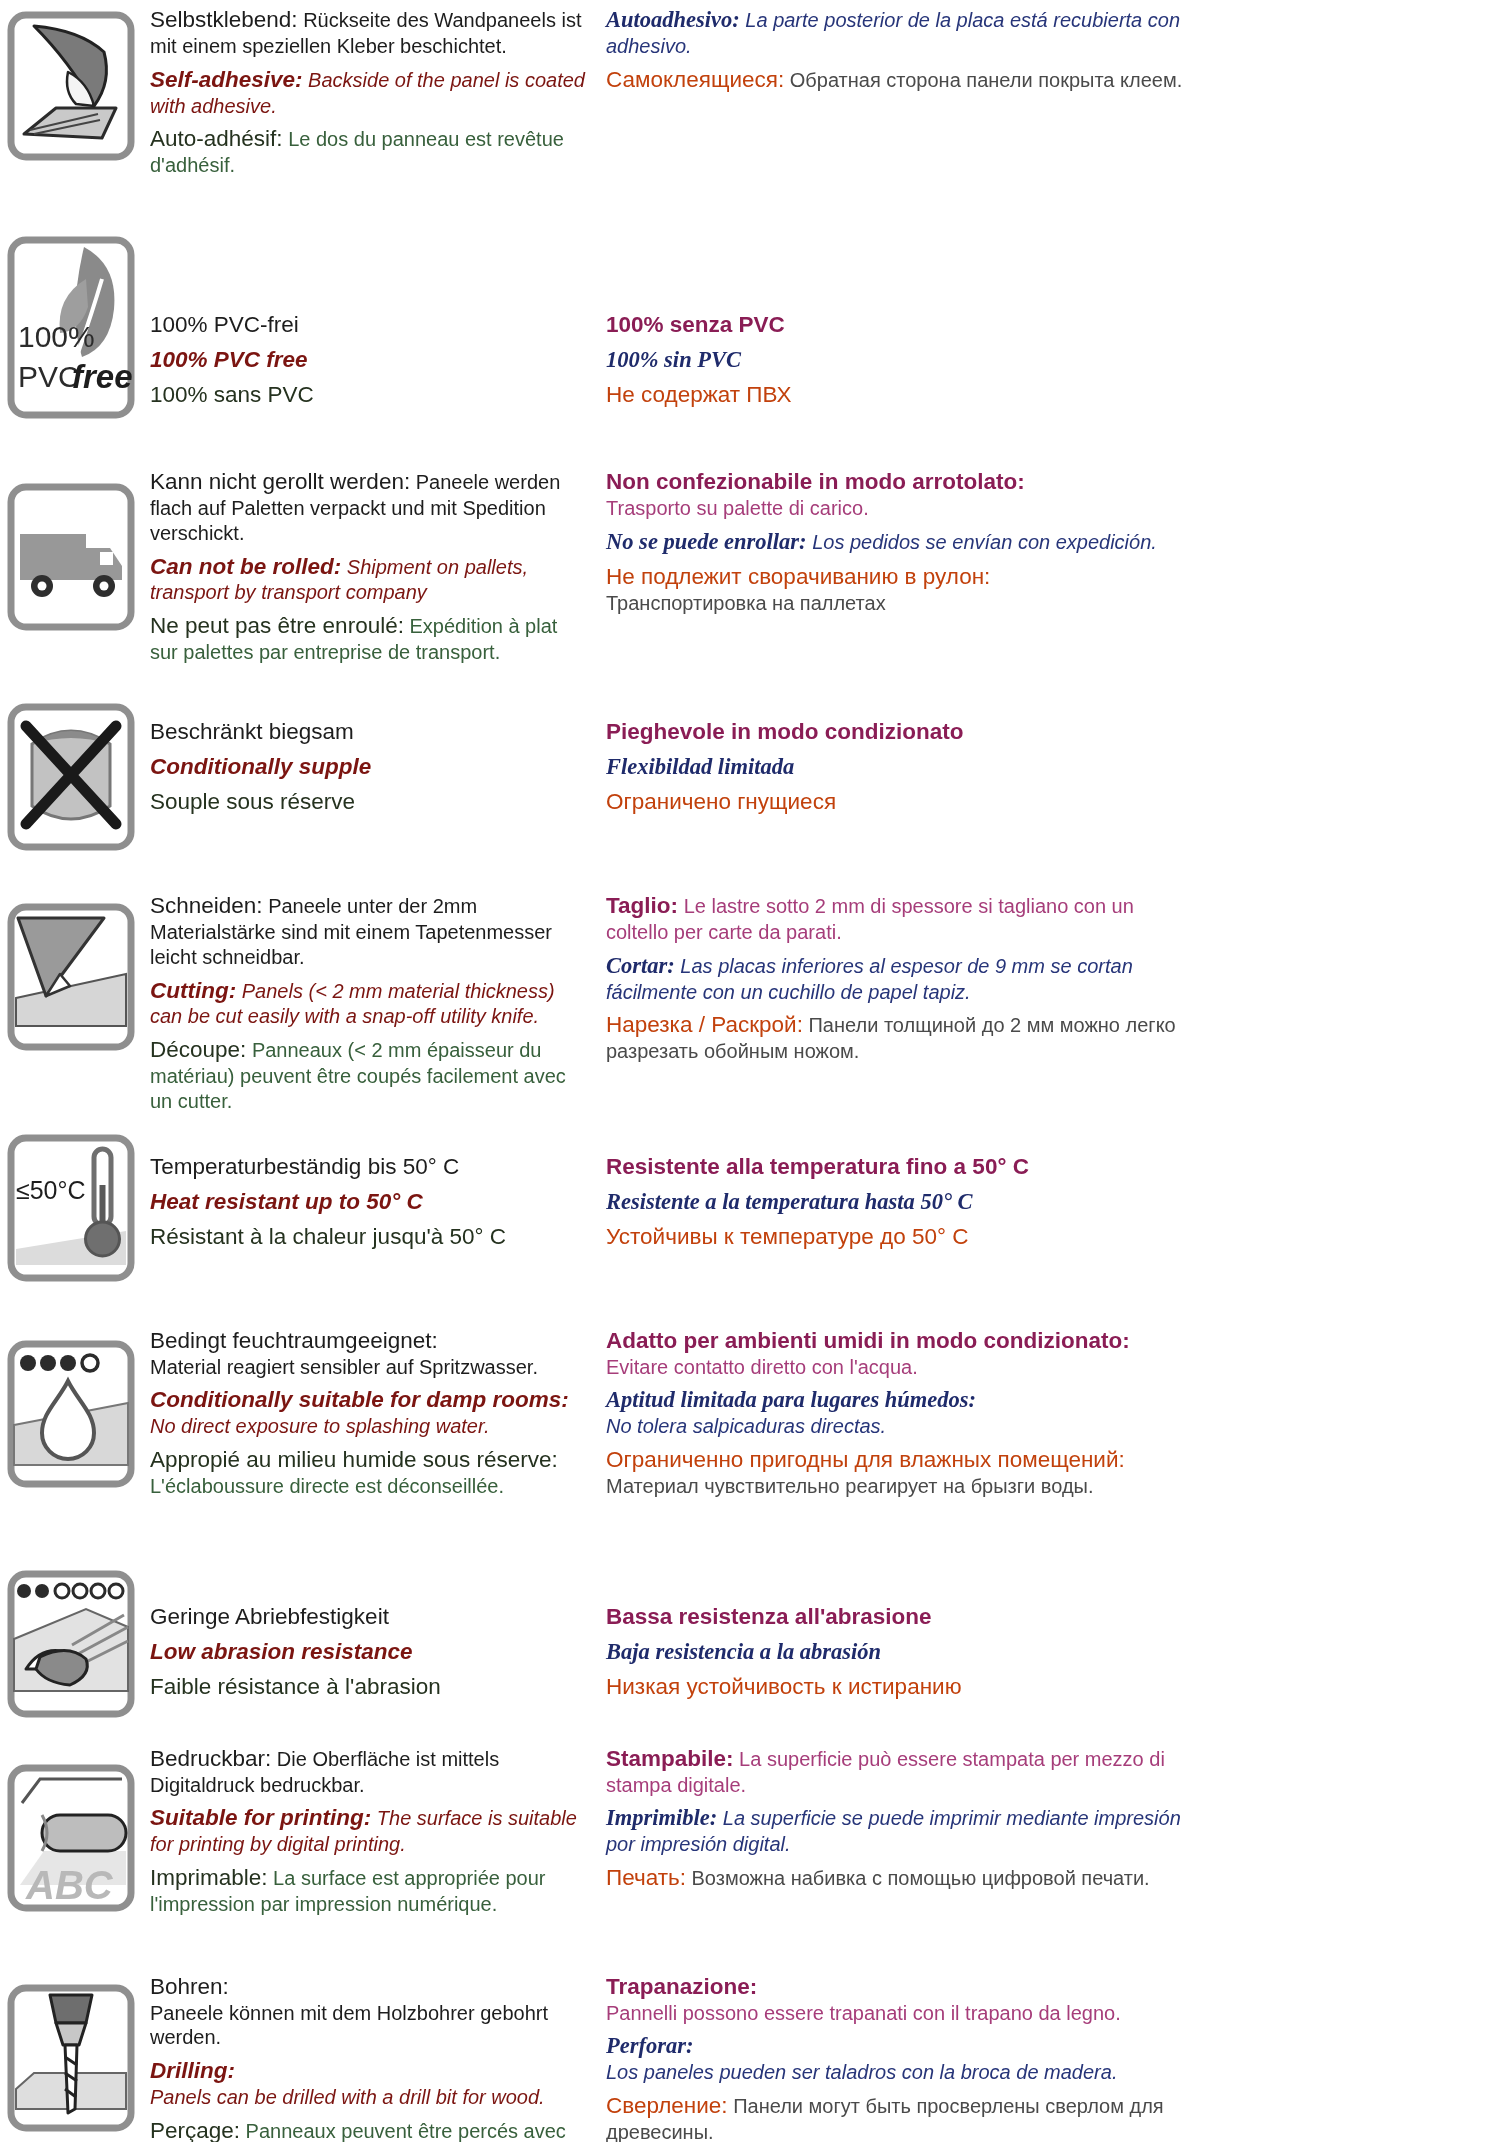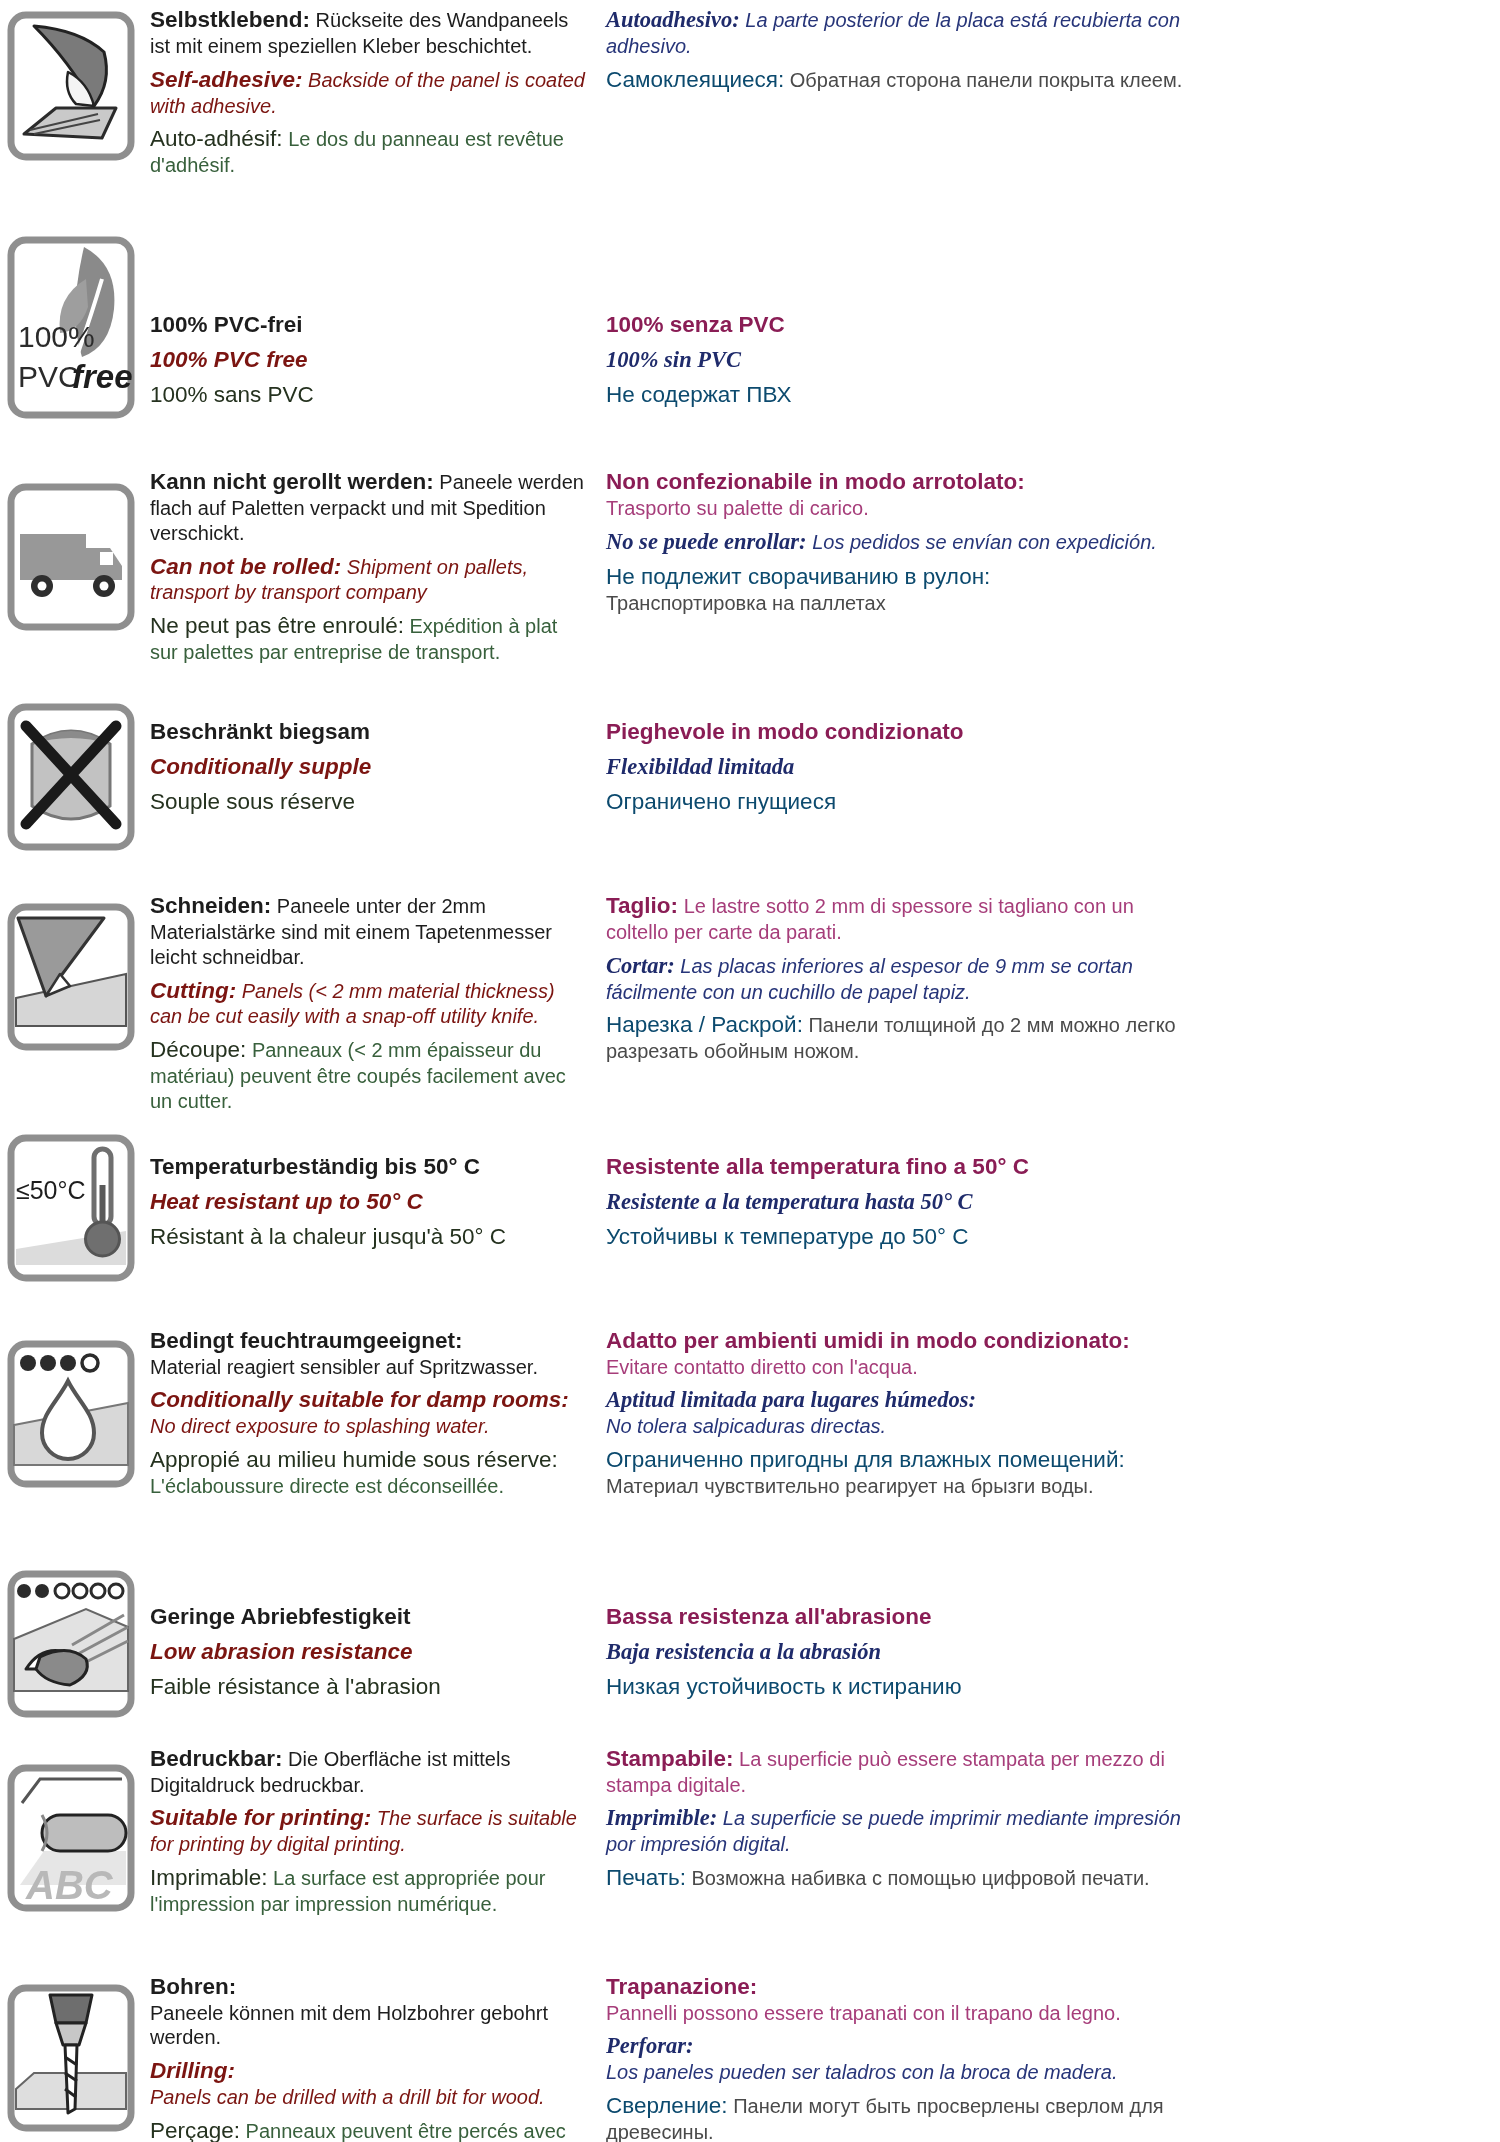--- a/index.html
+++ b/index.html
@@ -7,26 +7,26 @@
        font-family:"Liberation Sans", sans-serif;}
   #sheet{width:1500px;}
   .row{display:grid;grid-template-columns:150px 450px 600px;}
   .icon-cell{padding-left:6px;}
   .txt p{margin:0 0 7px 0;font-size:20px;line-height:1.24;}
   .txt .hd{font-size:22.5px;}
   .col-left{padding-right:14px;}
   .col-right{padding-left:6px;padding-right:10px;}
 
   
-  .p-de{color:#1d1d1d;}            .p-de .hd{font-weight:bold;}
+  .p-de{color:#1d1d1d;}            .p-de .hd{font-weight:normal;}
   .p-en{color:#7b1511;font-style:italic;} .p-en .hd{font-weight:bold;}
   .p-fr{color:#38603c;}            .p-fr .hd{color:#25321f;font-weight:normal;}
   .p-it{color:#a63d7a;}            .p-it .hd{color:#8a1d55;font-weight:bold;}
   .p-es{color:#273579;font-style:italic;} .p-es .hd{color:#1f2b6b;font-weight:bold;font-family:Liberation Serif, serif;}
-  .p-ru{color:#4a4a4a;}            .p-ru .hd{color:#0c4a6e;font-weight:normal;}
+  .p-ru{color:#4a4a4a;}            .p-ru .hd{color:#c2410c;font-weight:normal;}
 
   
   .row-1{min-height:160px}  .row-1 .txt{padding-top:6px}   .row-1 .icon-cell{padding-top:10px}
   .row-2{min-height:275px}  .row-2 .txt{padding-top:126px} .row-2 .icon-cell{padding-top:50px}
   .row-3{min-height:220px}  .row-3 .txt{padding-top:8px}   .row-3 .icon-cell{padding-top:22px}
   .row-4{min-height:200px}  .row-4 .txt{padding-top:38px}  .row-4 .icon-cell{padding-top:22px}
   .row-5{min-height:225px}  .row-5 .txt{padding-top:12px}  .row-5 .icon-cell{padding-top:22px}
   .row-6{min-height:190px}  .row-6 .txt{padding-top:32px}  .row-6 .icon-cell{padding-top:12px}
   .row-7{min-height:250px}  .row-7 .txt{padding-top:16px}  .row-7 .icon-cell{padding-top:28px}
   .row-8{min-height:180px}  .row-8 .txt{padding-top:42px}  .row-8 .icon-cell{padding-top:8px}

